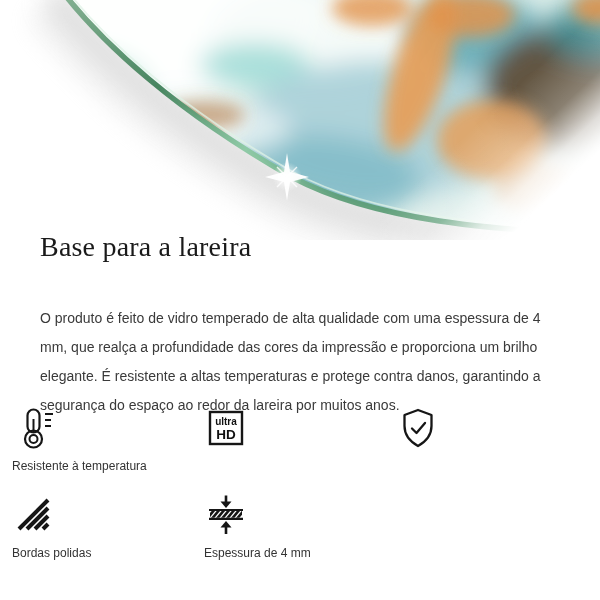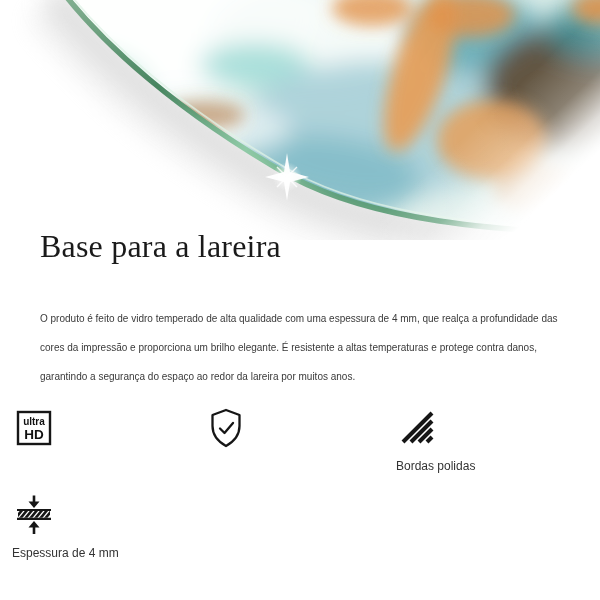--- a/index.html
+++ b/index.html
@@ -1,24 +1,24 @@
 <!DOCTYPE html>
 <html><head>
 <meta charset="utf-8">
 <style>
   html,body{margin:0;padding:0;background:#fff;}
   .page{position:relative;width:600px;height:600px;background:#ffffff;overflow:hidden;
         font-family:"Liberation Sans",sans-serif;}
   .hero{position:absolute;left:0;top:0;width:600px;height:240px;}
   .heading{position:absolute;left:40px;top:229px;margin:0;
            font-family:"Liberation Serif",serif;font-weight:400;
-           font-size:32px;line-height:35px;color:#1a1a1a;letter-spacing:.2px;}
+           font-size:28px;line-height:35px;color:#1a1a1a;letter-spacing:.2px;}
   .heading span{display:block;}
   .body-text{position:absolute;left:40px;top:304px;width:524px;margin:0;
-             font-size:10px;line-height:29px;color:#3a3a3a;}
+             font-size:14px;line-height:29px;color:#3a3a3a;}
   .features{position:absolute;left:12px;top:402px;width:576px;
             display:grid;grid-template-columns:1fr 1fr 1fr;row-gap:16px;}
   .feature{display:flex;flex-direction:column;align-items:flex-start;}
   .icon-wrap{height:48px;display:flex;align-items:flex-end;justify-content:center;}
   .feature-label{margin-top:9px;font-size:12px;color:#333;white-space:nowrap;}
   .fsvg{display:block;}
   .fsvg .st{fill:none;stroke:#161616;stroke-width:2.2;}
   .fsvg .thin{fill:none;stroke:#161616;stroke-width:2;}
   .badge-top{font-family:"Liberation Sans",sans-serif;font-size:10px;font-weight:600;fill:#111;}
   .badge-bot{font-family:"Liberation Sans",sans-serif;font-size:13.5px;font-weight:700;fill:#111;}
@@ -111,20 +111,32 @@
   </div>
 
   <h1 class="heading">
     <span>Base para a lareira</span>
   </h1>
 
   <p class="body-text">O produto é feito de vidro temperado de alta qualidade com uma espessura de 4 mm, que realça a profundidade das cores da impressão e proporciona um brilho elegante. É resistente a altas temperaturas e protege contra danos, garantindo a segurança do espaço ao redor da lareira por muitos anos.</p>
 
   <div class="features">
 
+    <div class="feature">
+      <div class="icon-wrap">
+        <svg class="fsvg" width="44" height="44" viewBox="0 0 44 44" aria-hidden="true">
+          <rect class="st" x="15.5" y="3.5" width="12" height="23" rx="6"></rect>
+          <circle class="st" cx="21.5" cy="33" r="8.5"></circle>
+          <circle class="thin" cx="21.5" cy="33" r="4"></circle>
+          <path class="thin" d="M21.5 13 L21.5 27"></path>
+          <path class="thin" d="M33 8 H41 M33 14 H39 M33 20 H39"></path>
+        </svg>
+      </div>
+      <div class="feature-label">Resistente à temperatura</div>
+    </div>
 
     <div class="feature">
       <div class="icon-wrap">
         <svg class="fsvg" width="44" height="44" viewBox="0 0 44 44" aria-hidden="true">
           <rect x="6" y="6" width="32" height="32" fill="none" stroke="#161616" stroke-width="2.4"></rect>
           <text class="badge-top" x="22" y="19" text-anchor="middle">ultra</text>
           <text class="badge-bot" x="22" y="33" text-anchor="middle">HD</text>
         </svg>
       </div>
     </div>

